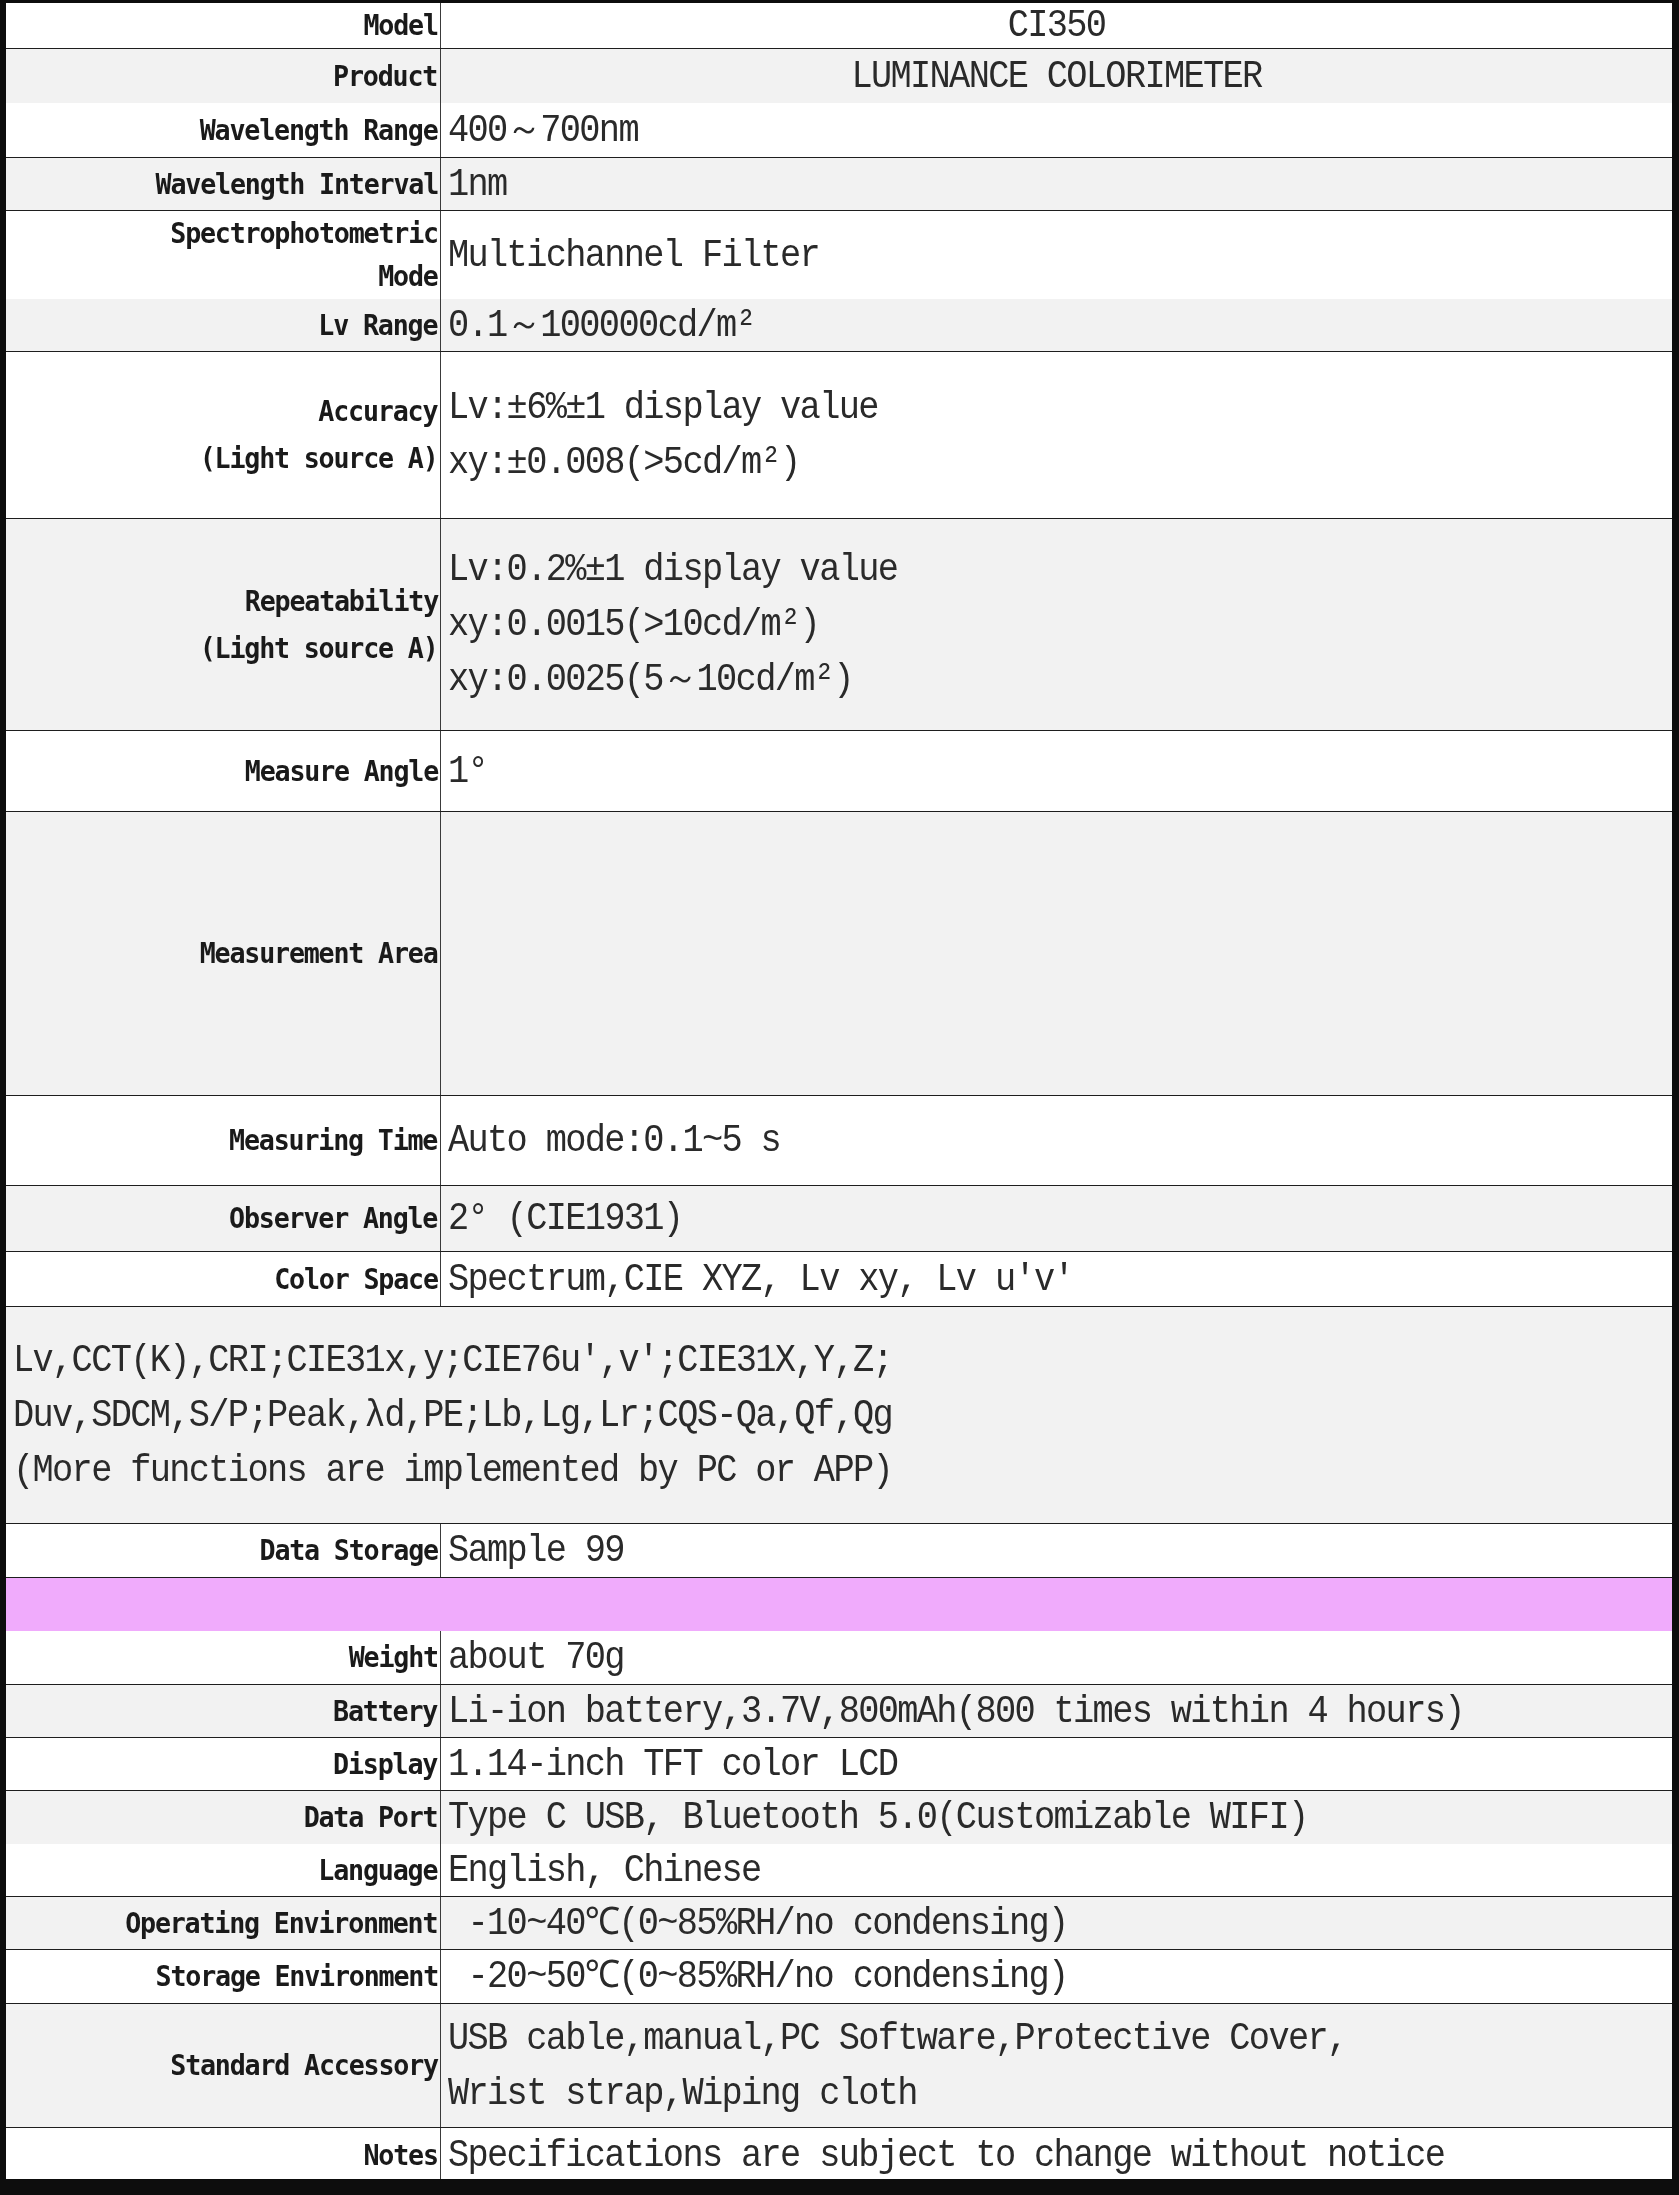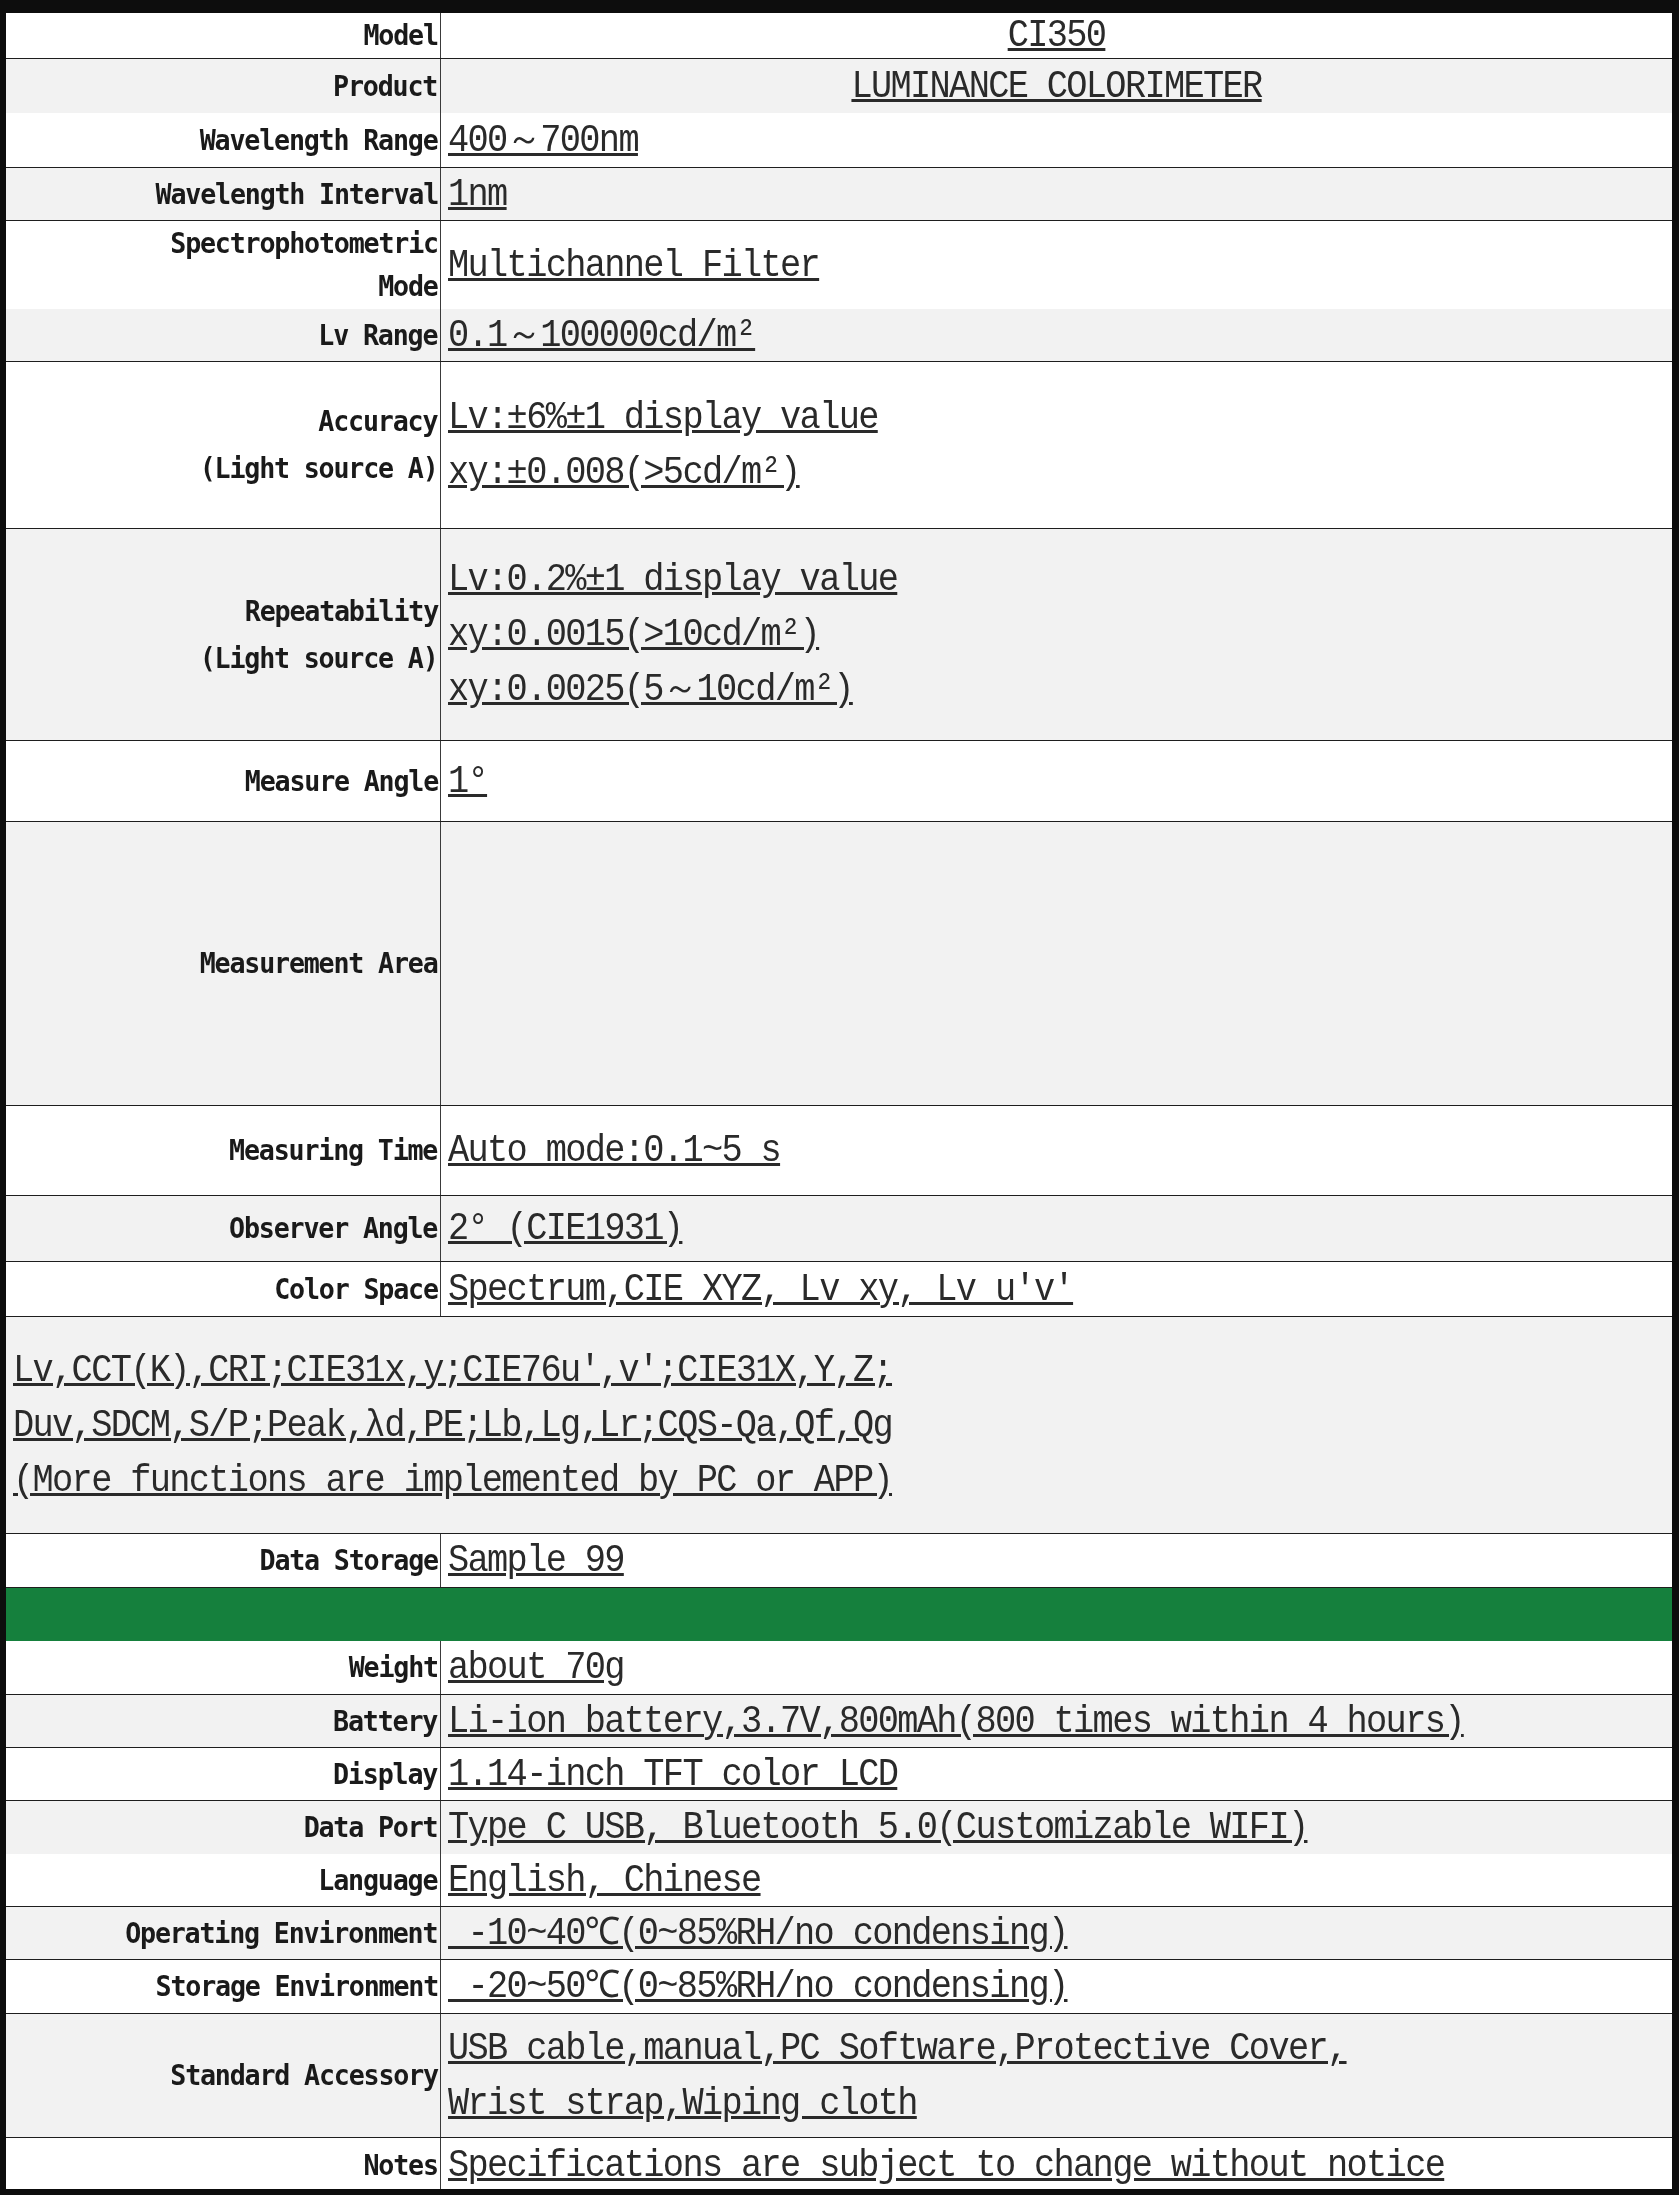--- a/index.html
+++ b/index.html
@@ -1,19 +1,19 @@
 <!DOCTYPE html>
 <html style="font-size:14.3px"><head>
 <meta charset="utf-8">
 <style>
   html, body { margin: 0; padding: 0; background: #0d0d0d; }
   body { width: 1679px; height: 2196px; overflow: hidden; position: relative; }
   .sheet {
-    position: absolute; left: 6.3px; top: 13px; width: 1666px; height: 2176px;
-    background: #15803d; overflow: hidden;
+    position: absolute; left: 6.3px; top: 3px; width: 1666px; height: 2176px;
+    background: #f0abfc; overflow: hidden;
   }
   .row {
     position: absolute; left: 0; width: 1666px; display: flex;
     box-sizing: border-box; border-bottom: 1.8px solid #1e1e1e;
   }
   .row.gray { background: #f2f2f2; }
   .row.white { background: #ffffff; }
   .label {
     width: 435px; flex: 0 0 435px; box-sizing: border-box;
     border-right: 1.3px solid #3a3a3a;
@@ -21,21 +21,21 @@
     padding-right: 2.7px;
     font-family: "DejaVu Sans Mono", monospace; font-weight: bold;
     font-size: 29px; color: #1a1a1a; line-height: 47px; letter-spacing: -1.3px;
     text-align: right; transform-origin: right center;
   }
   .label span { display: block; transform: scaleX(0.92); transform-origin: right center; white-space: nowrap; }
   .value {
     flex: 1; box-sizing: border-box; padding-left: 7.2px;
     display: flex; flex-direction: column; justify-content: center;
     font-family: "Liberation Mono", monospace; font-size: 38px; color: #2a2a2a;
-    line-height: 55px; letter-spacing: -1.8px; text-decoration: underline;
+    line-height: 55px; letter-spacing: -1.8px;
   }
   .value span { display: block; white-space: nowrap; transform: scaleX(0.93); transform-origin: left center; }
   .value.center { align-items: center; padding-left: 0; }
   .value.center span { transform-origin: center center; }
 </style>
 </head>
 <body>
 
 <div class="sheet">
 

